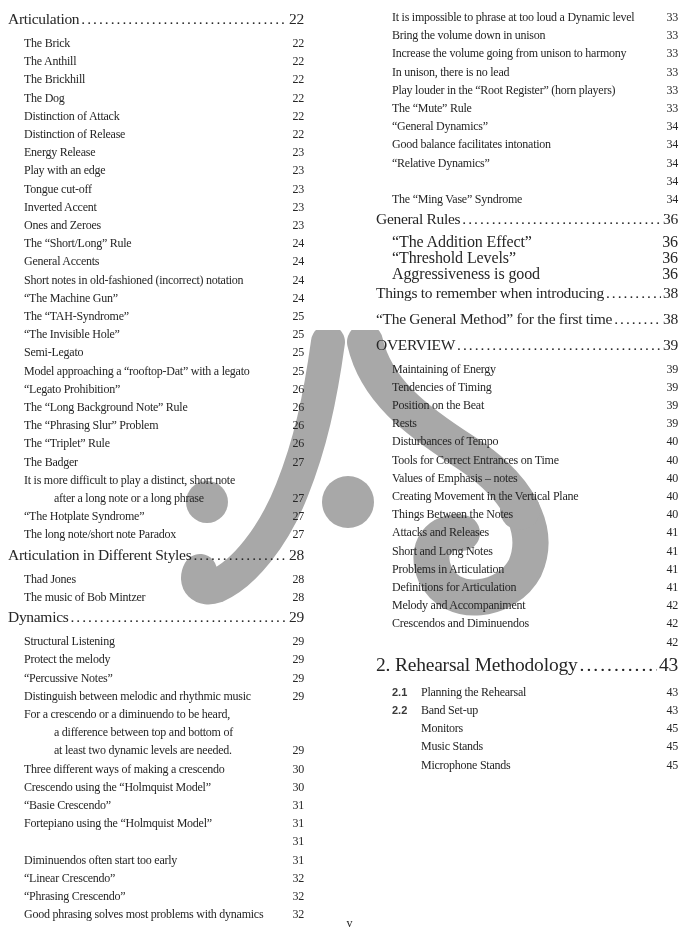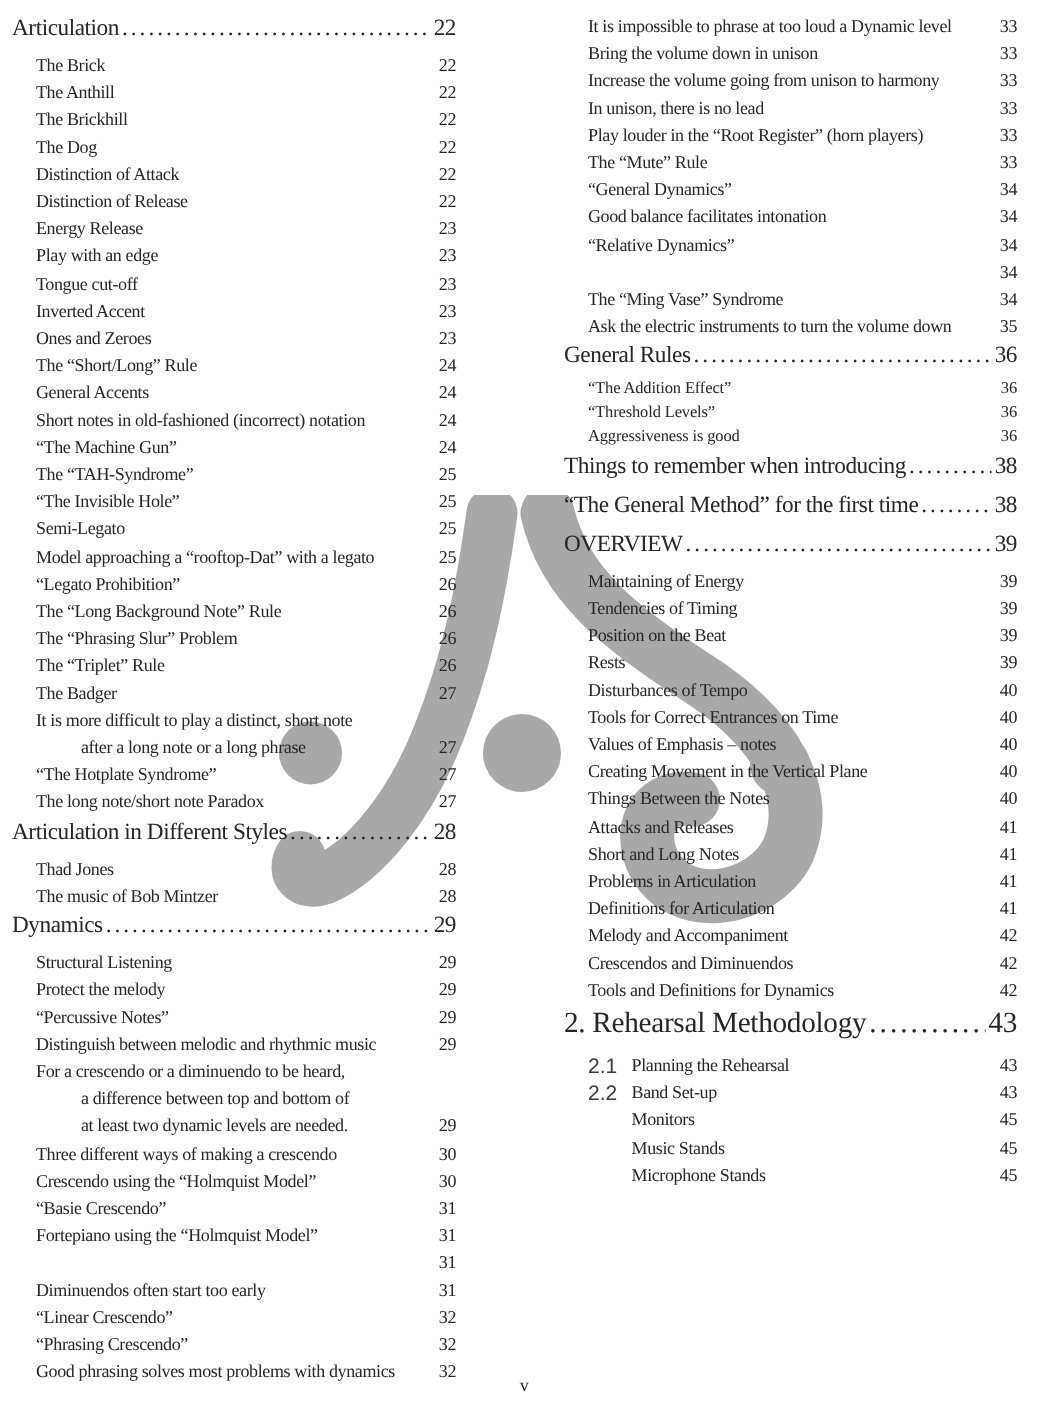--- a/index.html
+++ b/index.html
@@ -38,25 +38,25 @@
   .h-page{flex:0 0 auto;}
   
   .toc-item{
     display:flex;align-items:flex-end;
     padding-left:16px;
     font-size:12px;letter-spacing:-0.25px;line-height:18.2px;
   }
   .item-title{padding-left:30px;text-indent:-30px;}
   .spacer{flex:1 1 auto;min-width:6px;}
   .item-page{flex:0 0 auto;min-width:20px;text-align:right;}
-  .items.small .toc-item{font-size:11px;line-height:15.8px;letter-spacing:-0.1px;}
+  .items.small .toc-item{font-size:16px;line-height:15.8px;letter-spacing:-0.1px;}
   .toc-item.deep{padding-left:45px;}
   .item-num{
     font-family:"Liberation Sans","DejaVu Sans",sans-serif;
-    font-weight:400;font-size:14px;
+    font-weight:700;font-size:11px;
     flex:0 0 29px;align-self:flex-start;
     color:#3a3a3a;letter-spacing:0;
   }
   
   .footer{
     position:absolute;left:0;right:0;top:916px;z-index:1;
     text-align:center;font-size:12px;letter-spacing:1px;
   }
 </style>
 </head>
@@ -365,25 +365,20 @@
           </div>
           <div class="toc-item">
             <span class="spacer"></span>
             <span class="item-page">34</span>
           </div>
           <div class="toc-item">
             <span class="item-title">The “Ming Vase” Syndrome</span>
             <span class="spacer"></span>
             <span class="item-page">34</span>
           </div>
-          <div class="toc-item">
-            <span class="item-title">Ask the electric instruments to turn the volume down</span>
-            <span class="spacer"></span>
-            <span class="item-page">35</span>
-          </div>
         </div>
       </div>
       <div class="block b-section">
         <div class="toc-heading">
           <span class="h-title">General Rules</span>
           <span class="leader"></span>
           <span class="h-page">36</span>
         </div>
         <div class="items small">
           <div class="toc-item">
@@ -493,21 +488,20 @@
             <span class="item-title">Melody and Accompaniment</span>
             <span class="spacer"></span>
             <span class="item-page">42</span>
           </div>
           <div class="toc-item">
             <span class="item-title">Crescendos and Diminuendos</span>
             <span class="spacer"></span>
             <span class="item-page">42</span>
           </div>
           <div class="toc-item">
-            <span class="item-title">Tools and Definitions for Dynamics</span>
             <span class="spacer"></span>
             <span class="item-page">42</span>
           </div>
         </div>
       </div>
       <div class="block b-section">
         <div class="toc-heading heading-lg">
           <span class="h-title">2. Rehearsal Methodology</span>
           <span class="leader"></span>
           <span class="h-page">43</span>

